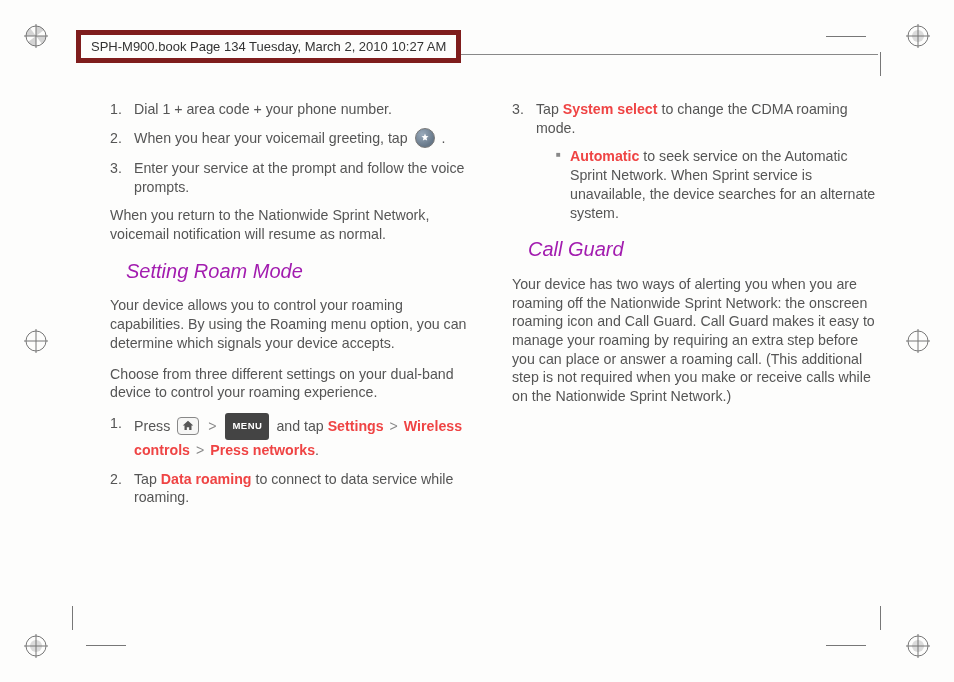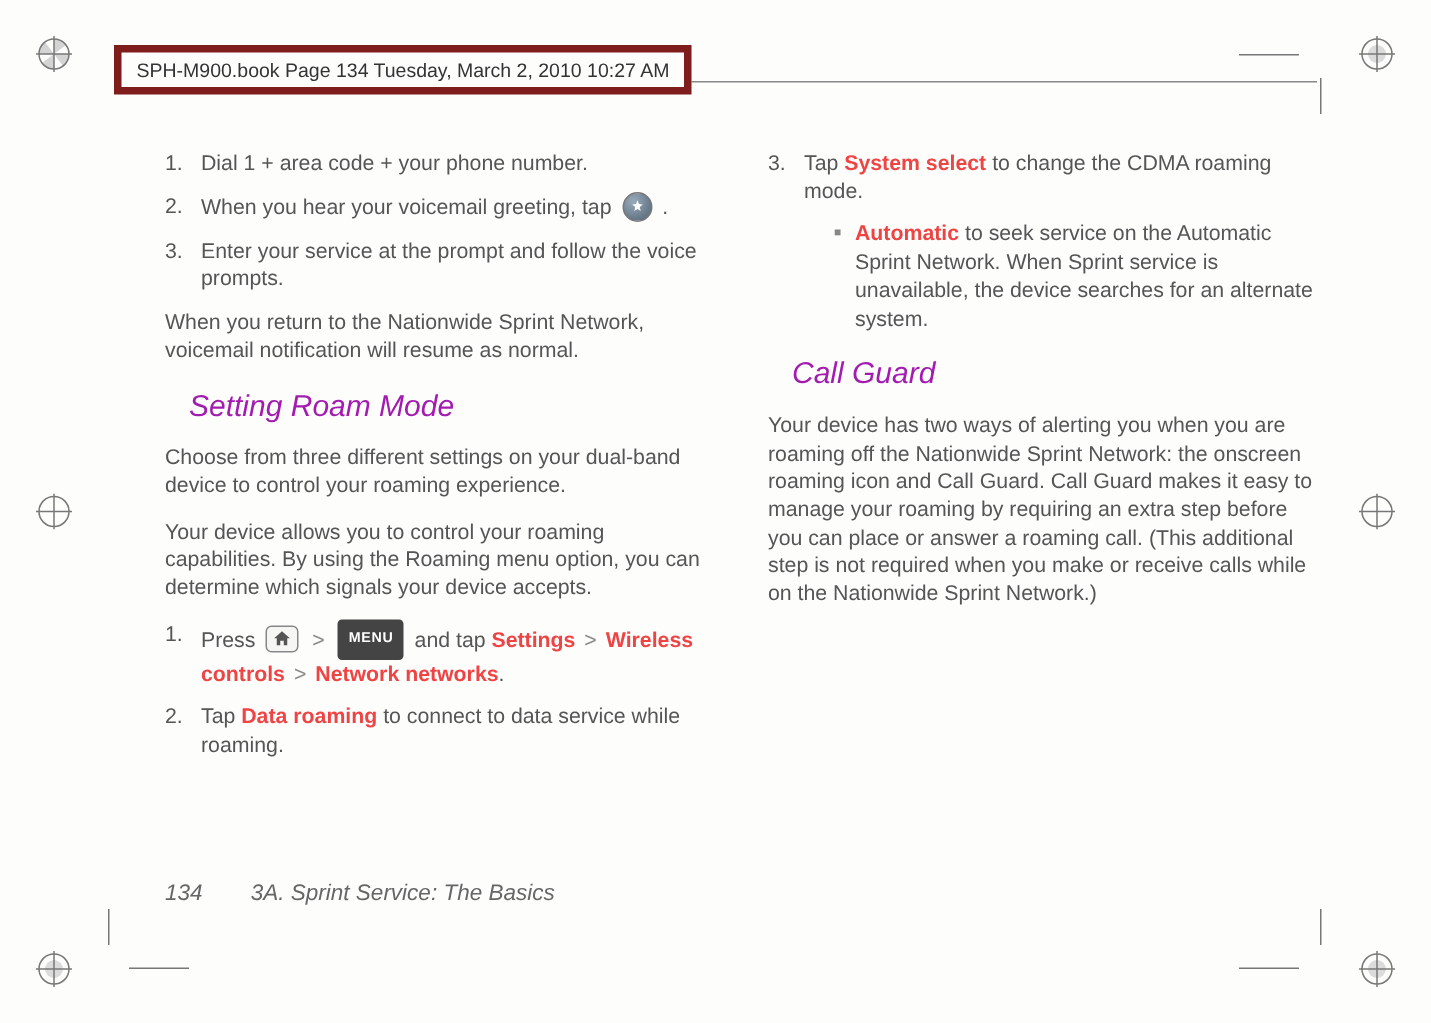--- a/index.html
+++ b/index.html
@@ -120,39 +120,39 @@
           </span>
           <span> .</span>
         </li>
         <li><span class="num-marker">3.</span><span>Enter your service at the prompt and follow the voice prompts.</span></li>
       </ol>
 
       <p class="body">When you return to the Nationwide Sprint Network, voicemail notification will resume as normal.</p>
 
       <h2 class="section">Setting Roam Mode</h2>
 
+      <p class="body">Your device allows you to control your roaming capabilities. By using the Roaming menu option, you can determine which signals your device accepts.</p>
       <p class="body">Choose from three different settings on your dual-band device to control your roaming experience.</p>
-      <p class="body">Your device allows you to control your roaming capabilities. By using the Roaming menu option, you can determine which signals your device accepts.</p>
 
       <ol class="num">
         <li><span class="num-marker">1.</span>
           <span>Press </span>
           <span class="inline-icon icon-home">
             <svg viewBox="0 0 24 24">
                 <path fill="#555" d="M12 3l9 8h-3v8h-4v-5h-4v5H6v-8H3z"></path>
               </svg>
           </span>
           <span class="gt">&gt;</span>
           <span class="inline-icon icon-menu">MENU</span>
           <span> and tap </span>
           <span class="bold">Settings</span>
           <span class="bold gt">&gt;</span>
           <span class="bold">Wireless controls</span>
           <span class="bold gt">&gt;</span>
-          <span class="bold">Network networks</span><span>.</span>
+          <span class="bold">Press networks</span><span>.</span>
         </li>
         <li><span class="num-marker">2.</span>
           <span>Tap </span>
           <span class="bold">Data roaming</span>
           <span> to connect to data service while roaming.</span>
         </li>
       </ol>
     </div>
 
     <div class="col">
@@ -168,17 +168,13 @@
           </ul>
         </li>
       </ol>
 
       <h2 class="section">Call Guard</h2>
 
       <p class="body">Your device has two ways of alerting you when you are roaming off the Nationwide Sprint Network: the onscreen roaming icon and Call Guard. Call Guard makes it easy to manage your roaming by requiring an extra step before you can place or answer a roaming call. (This additional step is not required when you make or receive calls while on the Nationwide Sprint Network.)</p>
     </div>
   </div>
 
-  <div class="footer">
-    <span class="pagenum">134</span>
-    <span>3A. Sprint Service: The Basics</span>
-  </div>
 </div>
 
 </body></html>

